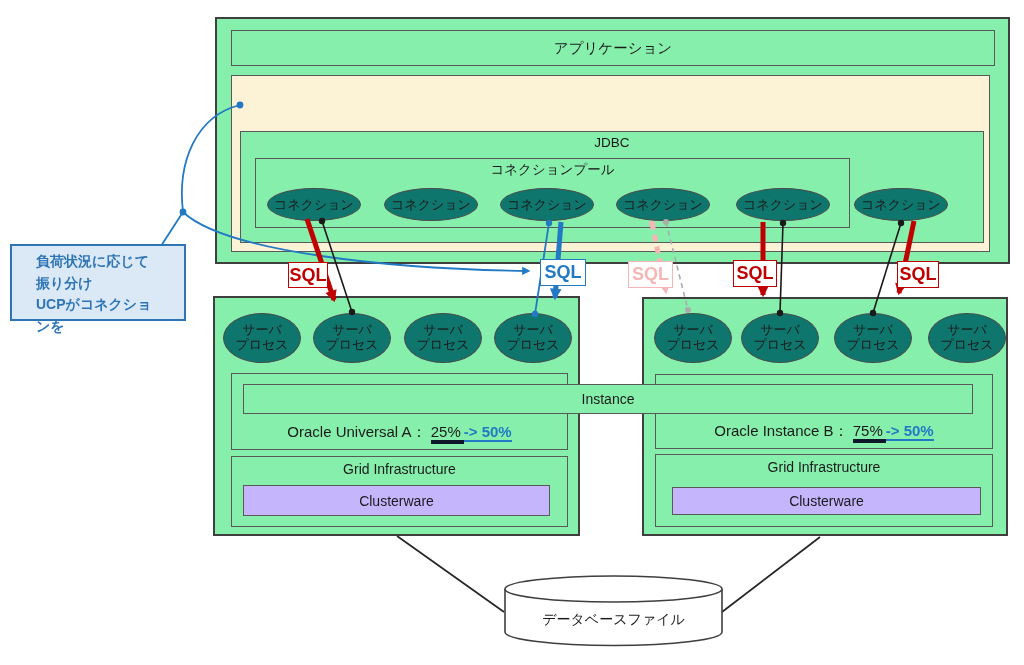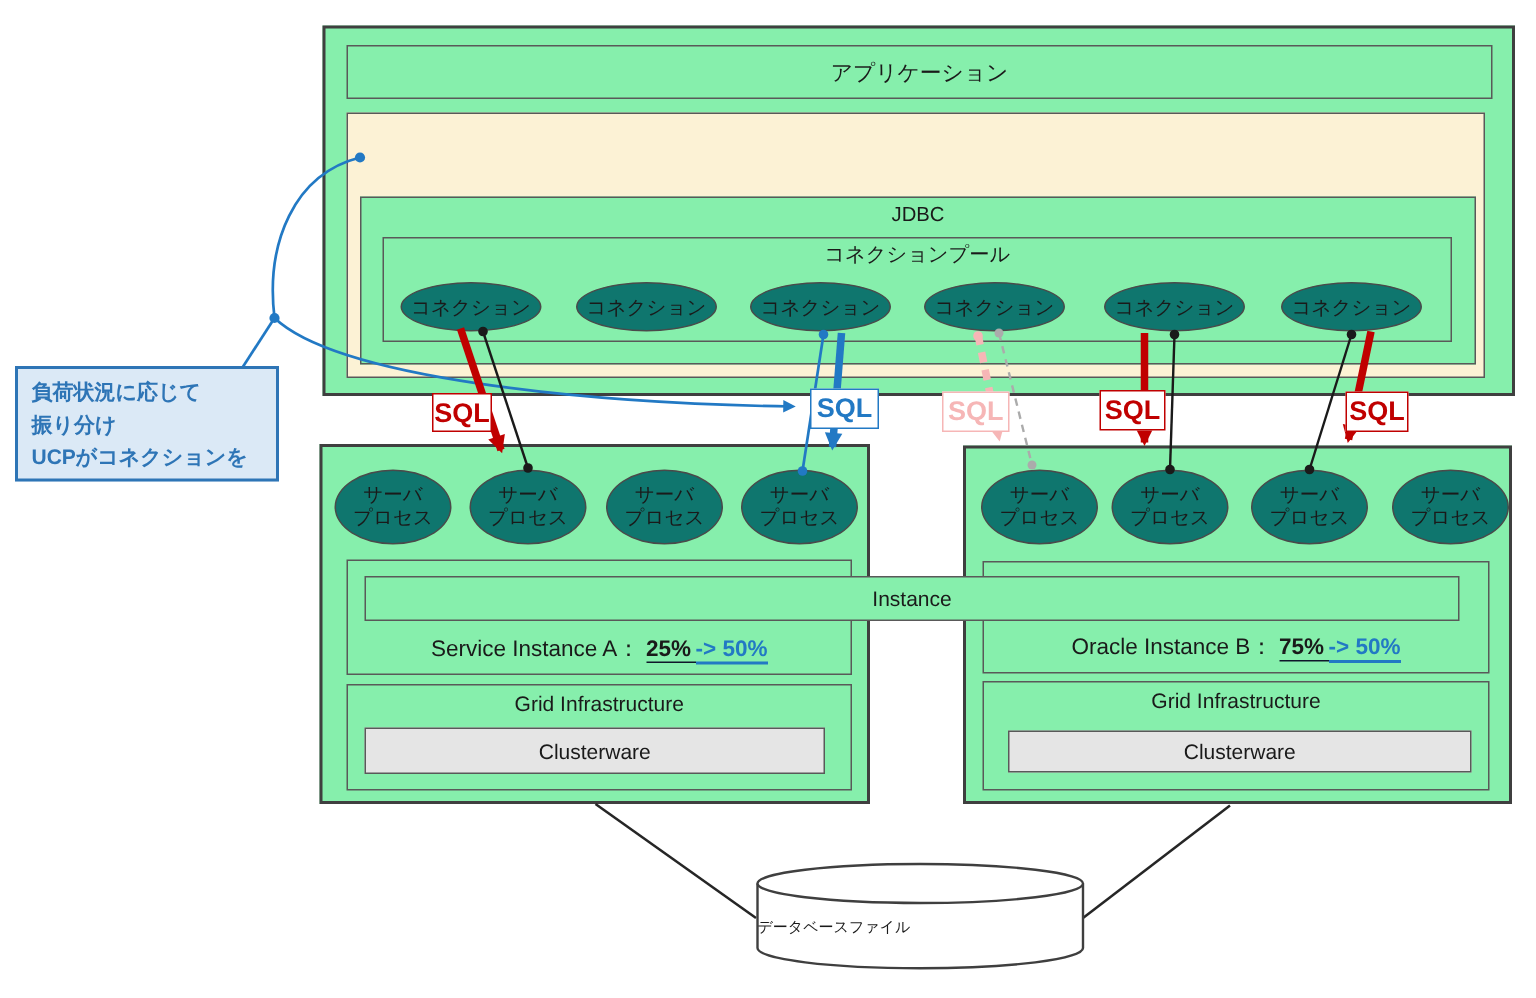--- a/index.html
+++ b/index.html
@@ -21,50 +21,50 @@
   .sql{
     position:absolute;box-sizing:border-box;background:#fff;z-index:12;
     font-size:18px;font-weight:600;display:flex;align-items:center;justify-content:center;
   }
   .sql.red{border:1.6px solid #C00000;color:#C00000;}
   .sql.blue{border:1.6px solid #2279C4;color:#2279C4;}
   .sql.pink{border:1.6px solid #F6B6B6;color:#F6B6B6;}
   #callout{
     position:absolute;left:10px;top:244px;width:176px;height:77px;box-sizing:border-box;z-index:12;
     background:#DBE9F6;border:2px solid #2E75B6;color:#2E75B6;font-weight:bold;font-size:14px;
-    line-height:1.55;padding:5px 9px;
+    line-height:1.55;padding:5px 24px;
   }
   #svg-overlay{position:absolute;left:0;top:0;z-index:10;pointer-events:none;}
   .inst-label{position:absolute;bottom:7px;width:100%;text-align:center;font-size:15px;}
-  .inst-label .num{font-weight:bold;border-bottom:1px solid #0f172a;padding-right:3px;}
+  .inst-label .num{font-weight:normal;border-bottom:4px solid #0f172a;padding-right:3px;}
   .inst-label .num2{font-weight:bold;color:#2279C4;border-bottom:2px solid #2279C4;}
   #service-box{z-index:8;display:flex;align-items:center;justify-content:center;font-size:14px;}
   .grid-lbl{top:4px;font-size:14px;}
-  .cluster{display:flex;align-items:center;justify-content:center;font-size:14px;background:#e5e5e5;}
-  #db-label{position:absolute;left:505px;top:611px;width:217px;text-align:left;font-size:10px;z-index:11;}
+  .cluster{display:flex;align-items:center;justify-content:center;font-size:14px;background:#c4b5fd;}
+  #db-label{position:absolute;left:505px;top:611px;width:217px;text-align:center;font-size:14px;z-index:11;}
 </style>
 </head>
 <body>
 
 <div id="stage">
 
   <div class="box thick" style="left:215px;top:17px;width:795px;height:247px;"></div>
 
   <div class="box" style="left:231px;top:30px;width:764px;height:36px;">
     <div class="lbl" style="top:8px;font-size:14.5px;">アプリケーション</div>
   </div>
 
   <div class="box cream" style="left:231px;top:75px;width:759px;height:177px;"></div>
 
 
   <div class="box" style="left:240px;top:131px;width:744px;height:112px;">
     <div class="lbl" style="top:3px;font-size:13.5px;">JDBC</div>
   </div>
 
-  <div class="box" style="left:255px;top:158px;width:713px;height:70px;">
+  <div class="box" style="left:255px;top:158px;width:595px;height:70px;">
     <div class="lbl" style="top:2px;font-size:13.5px;">コネクションプール</div>
   </div>
 
   <div class="ellipse conn" style="left:267px;">
       <span>コネクション</span>
     </div>
   <div class="ellipse conn" style="left:384px;">
       <span>コネクション</span>
     </div>
   <div class="ellipse conn" style="left:500px;">
@@ -105,21 +105,21 @@
       <span>サーバ</span>
       <span>プロセス</span>
     </div>
   <div class="ellipse proc" style="left:494px;">
       <span>サーバ</span>
       <span>プロセス</span>
     </div>
 
   <div class="box" style="left:231px;top:373px;width:337px;height:77px;">
     <div class="inst-label">
-      <span>Service Instance A：</span>
+      <span>Oracle Universal A：</span>
       <span class="num">25%</span><span class="num2">-&gt; 50%</span>
     </div>
   </div>
 
   <div class="box" style="left:231px;top:456px;width:337px;height:71px;">
     <div class="lbl grid-lbl">Grid Infrastructure</div>
   </div>
   <div class="box cluster" style="left:243px;top:485px;width:307px;height:31px;">Clusterware</div>
 
   <div class="box thick" style="left:642px;top:297px;width:366px;height:239px;"></div>

